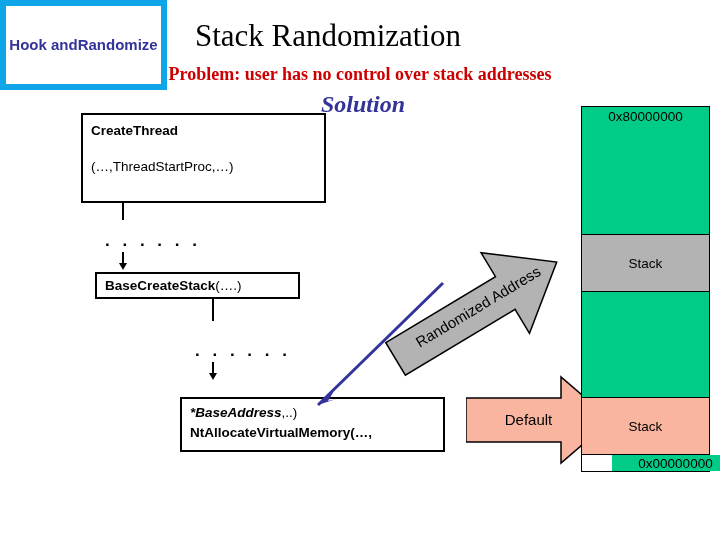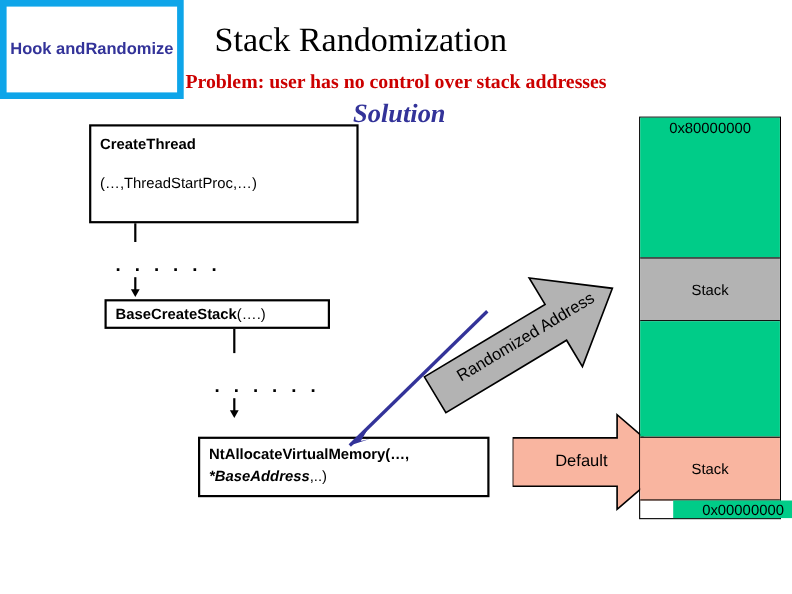--- a/index.html
+++ b/index.html
@@ -255,22 +255,22 @@
   <div class="box" id="box-basecreatestack">
     <div class="ln"><span class="bold">BaseCreateStack</span><span>(….)</span></div>
   </div>
 
   <div class="stem" id="stem-3"></div>
   <div class="dots" id="dots-2">. . . . . .</div>
   <div class="stem" id="stem-4"></div>
   <div class="arrowhead-down" id="ah-2"></div>
 
   <div class="box" id="box-ntallocate">
+    <div class="ln"><span class="bolditalic">*BaseAddress</span><span>,..)</span></div>
     <div class="ln bold">NtAllocateVirtualMemory(…,</div>
-    <div class="ln"><span class="bolditalic">*BaseAddress</span><span>,..)</span></div>
   </div>
 
   <div id="box-hook">
     <div>Hook and</div>
     <div>Randomize</div>
   </div>
 
   <svg id="blue-line" viewBox="0 0 185 150">
     <line x1="153" y1="8" x2="28" y2="130" stroke="#333399" stroke-width="3"></line>
     <polygon points="28,130 44,116 38,126 46,124" fill="#333399"></polygon>

